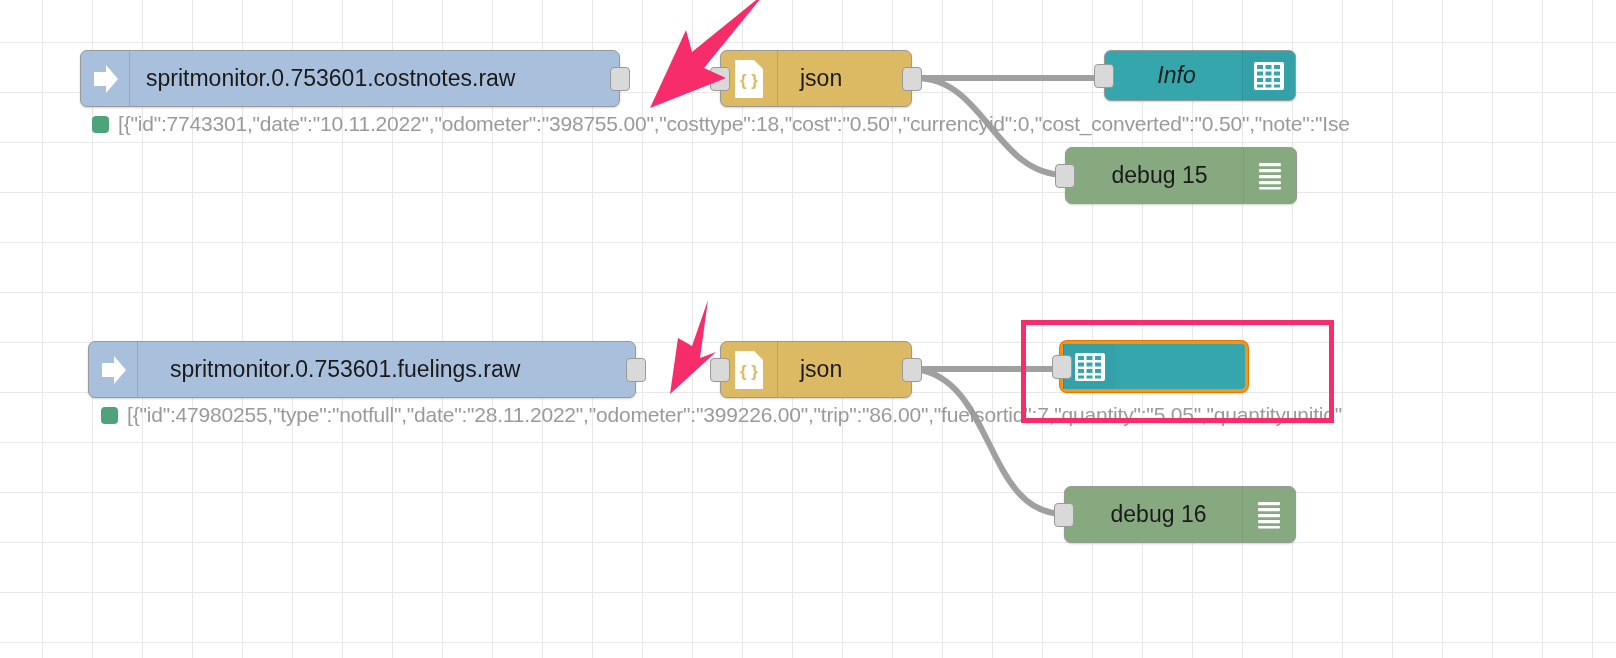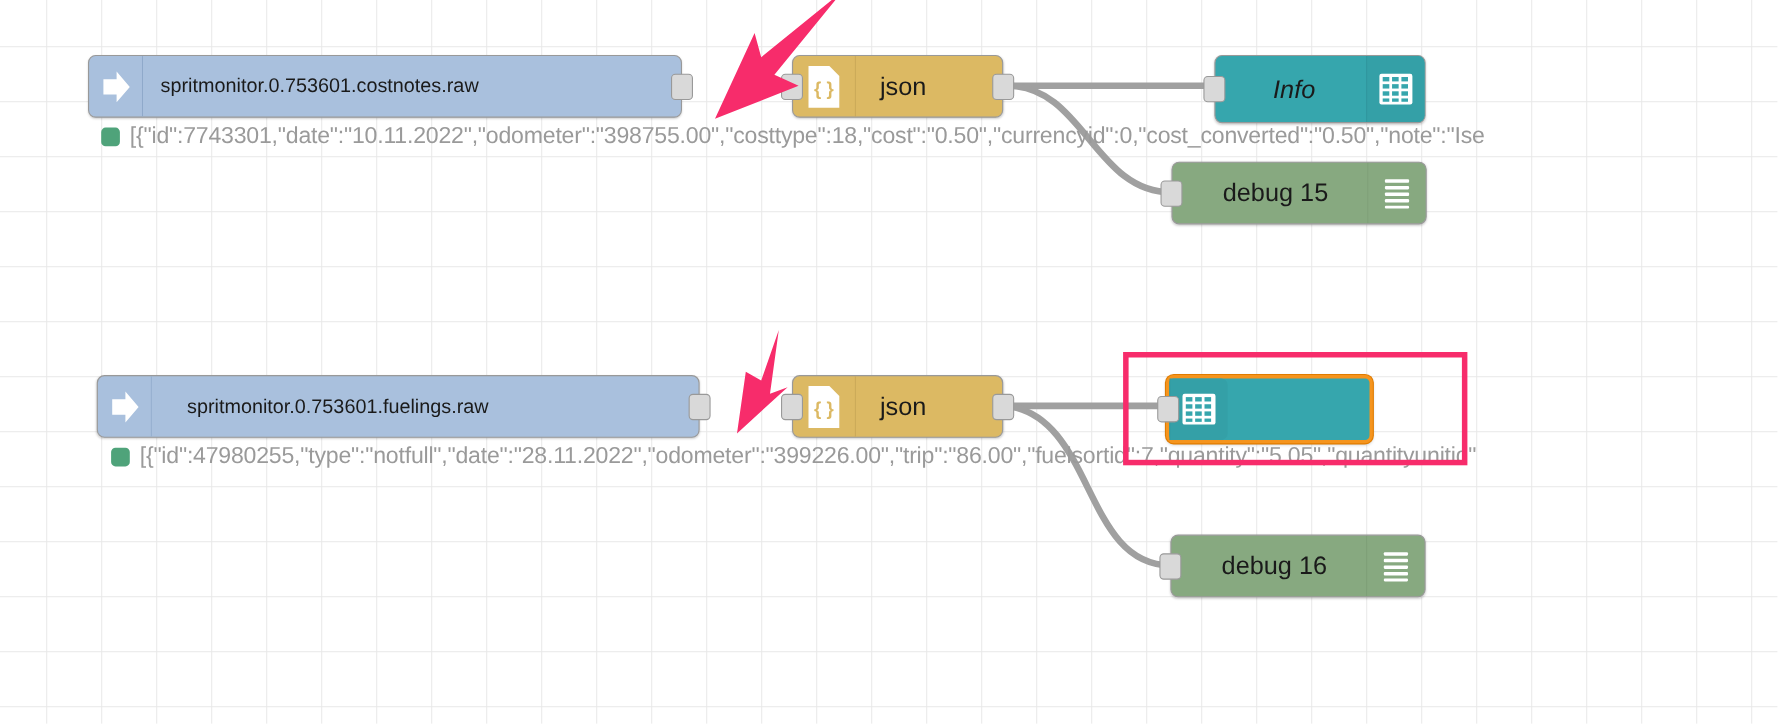--- a/index.html
+++ b/index.html
@@ -79,21 +79,21 @@
     width: 48px;
     flex: 0 0 48px;
     border-right: 1px solid #8fa9ca;
     display: flex;
     align-items: center;
     justify-content: center;
     border-radius: 6px 0 0 6px;
   }
   .node-iob .label {
     justify-content: flex-start;
-    font-size: 18px;
+    font-size: 23px;
     padding-left: 16px;
     text-align: center;
   }
 
   
   .node-json {
     background: #dcb963;
     height: 57px;
   }
   .node-json .icon-box {
@@ -106,21 +106,21 @@
     border-radius: 6px 0 0 6px;
   }
   .node-json .label {
     justify-content: flex-start;
     padding-left: 22px;
   }
 
   
   .node-teal {
     background: #36a6ad;
-    height: 62px;
+    height: 51px;
   }
   .node-teal .label {
     justify-content: center;
     padding-right: 6px;
   }
   .node-teal .label.italic { font-style: italic; }
   .node-teal .icon-box-right {
     width: 52px;
     flex: 0 0 52px;
     border-left: 1px solid #2d9199;

